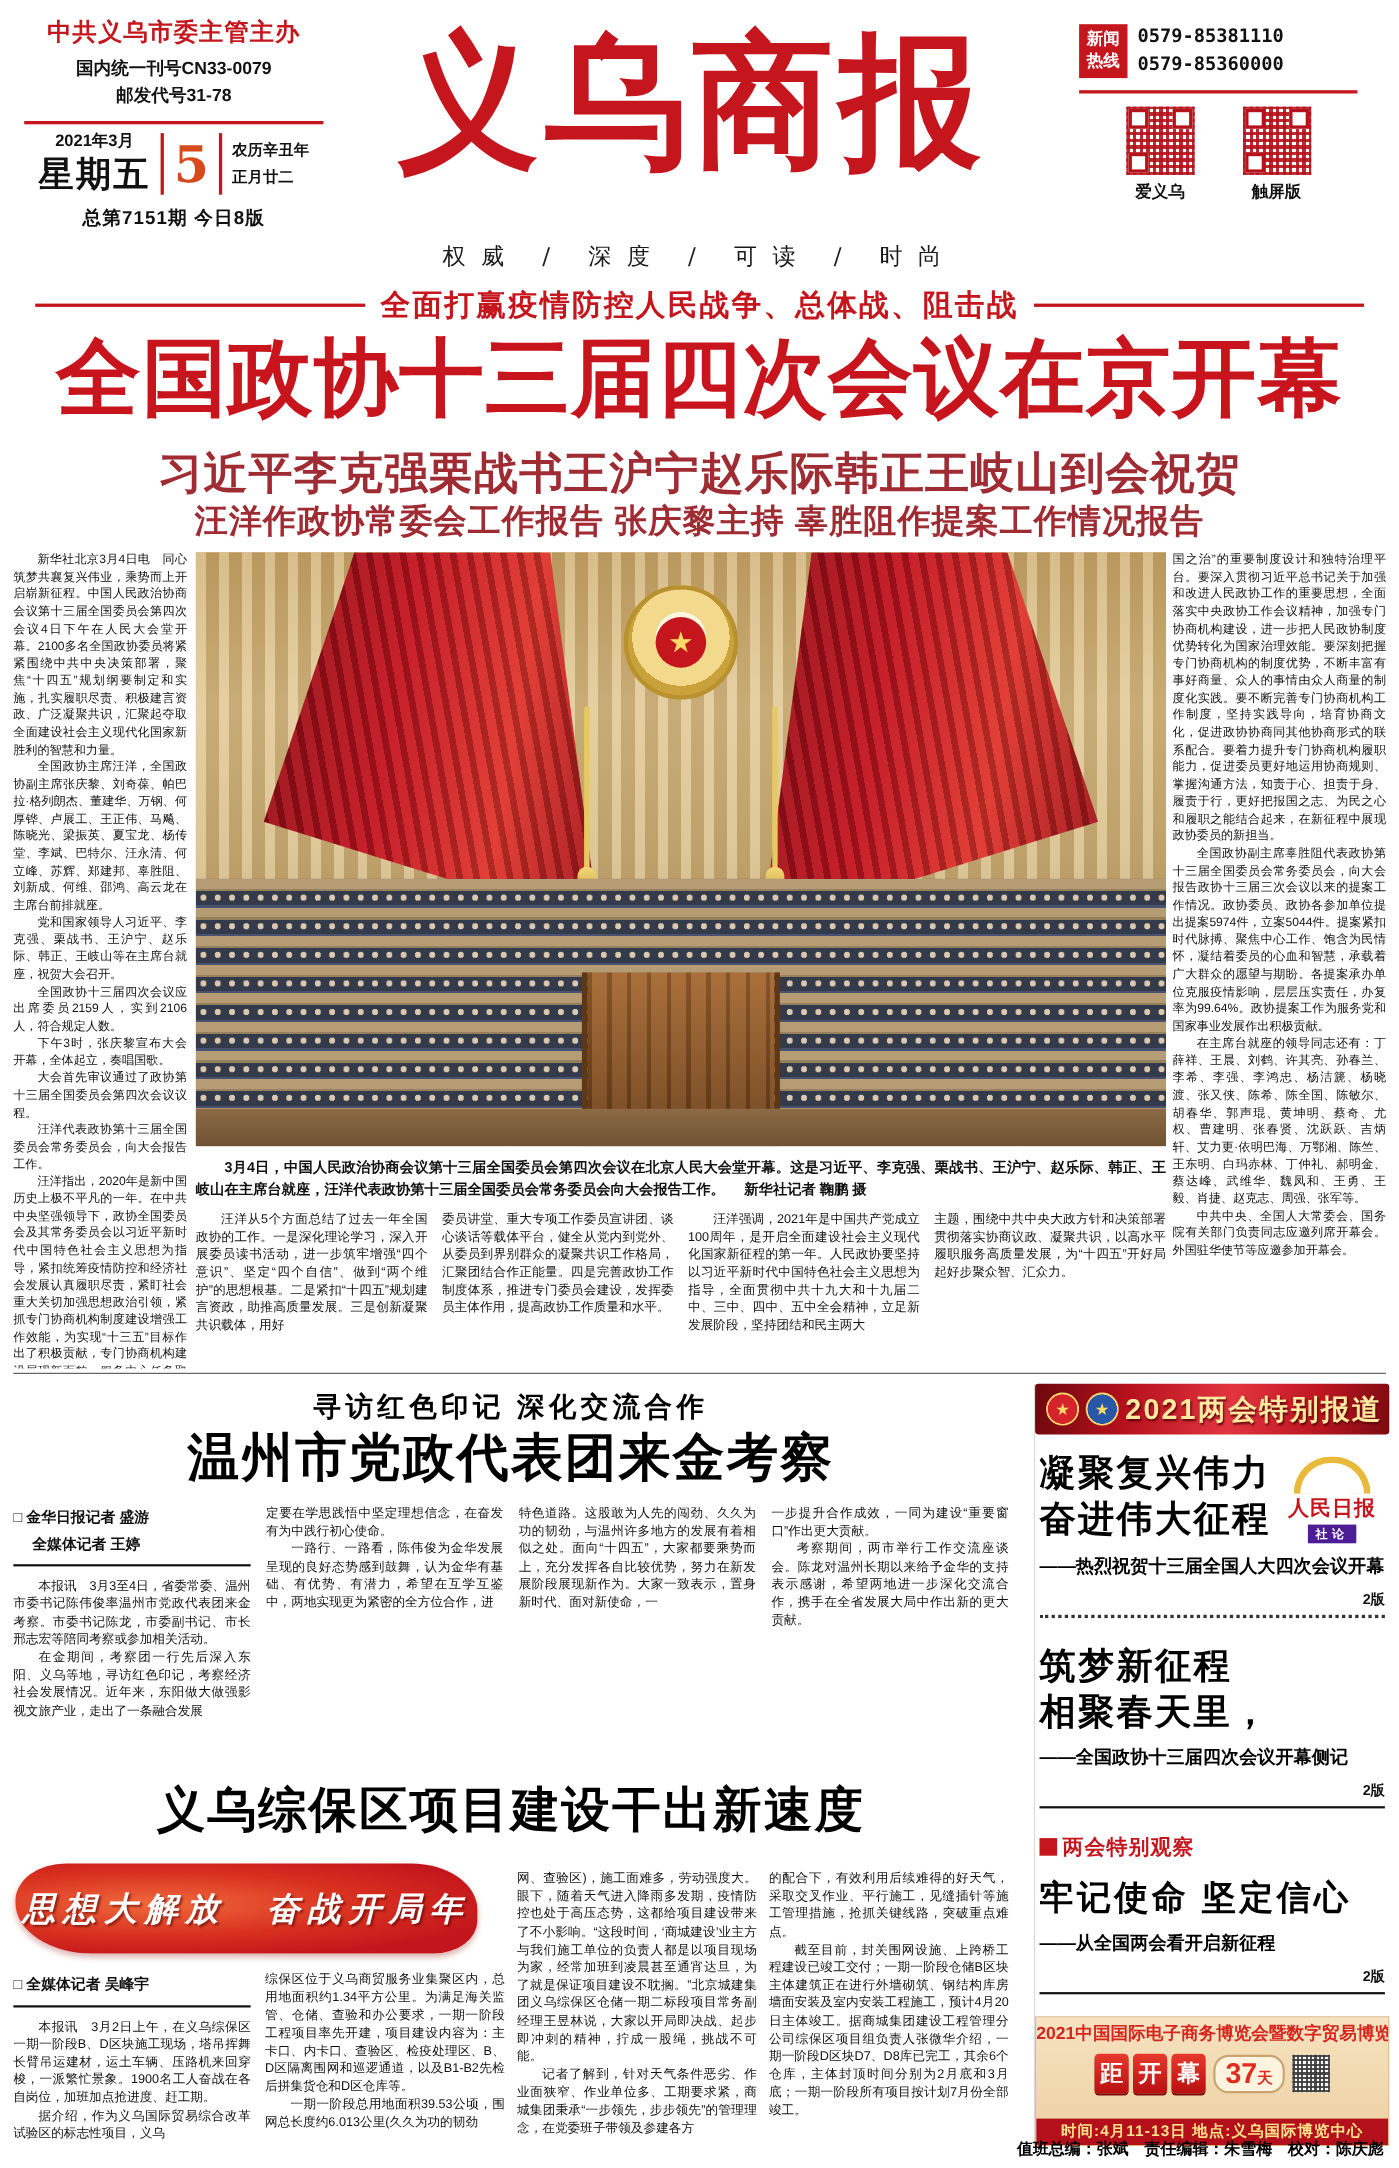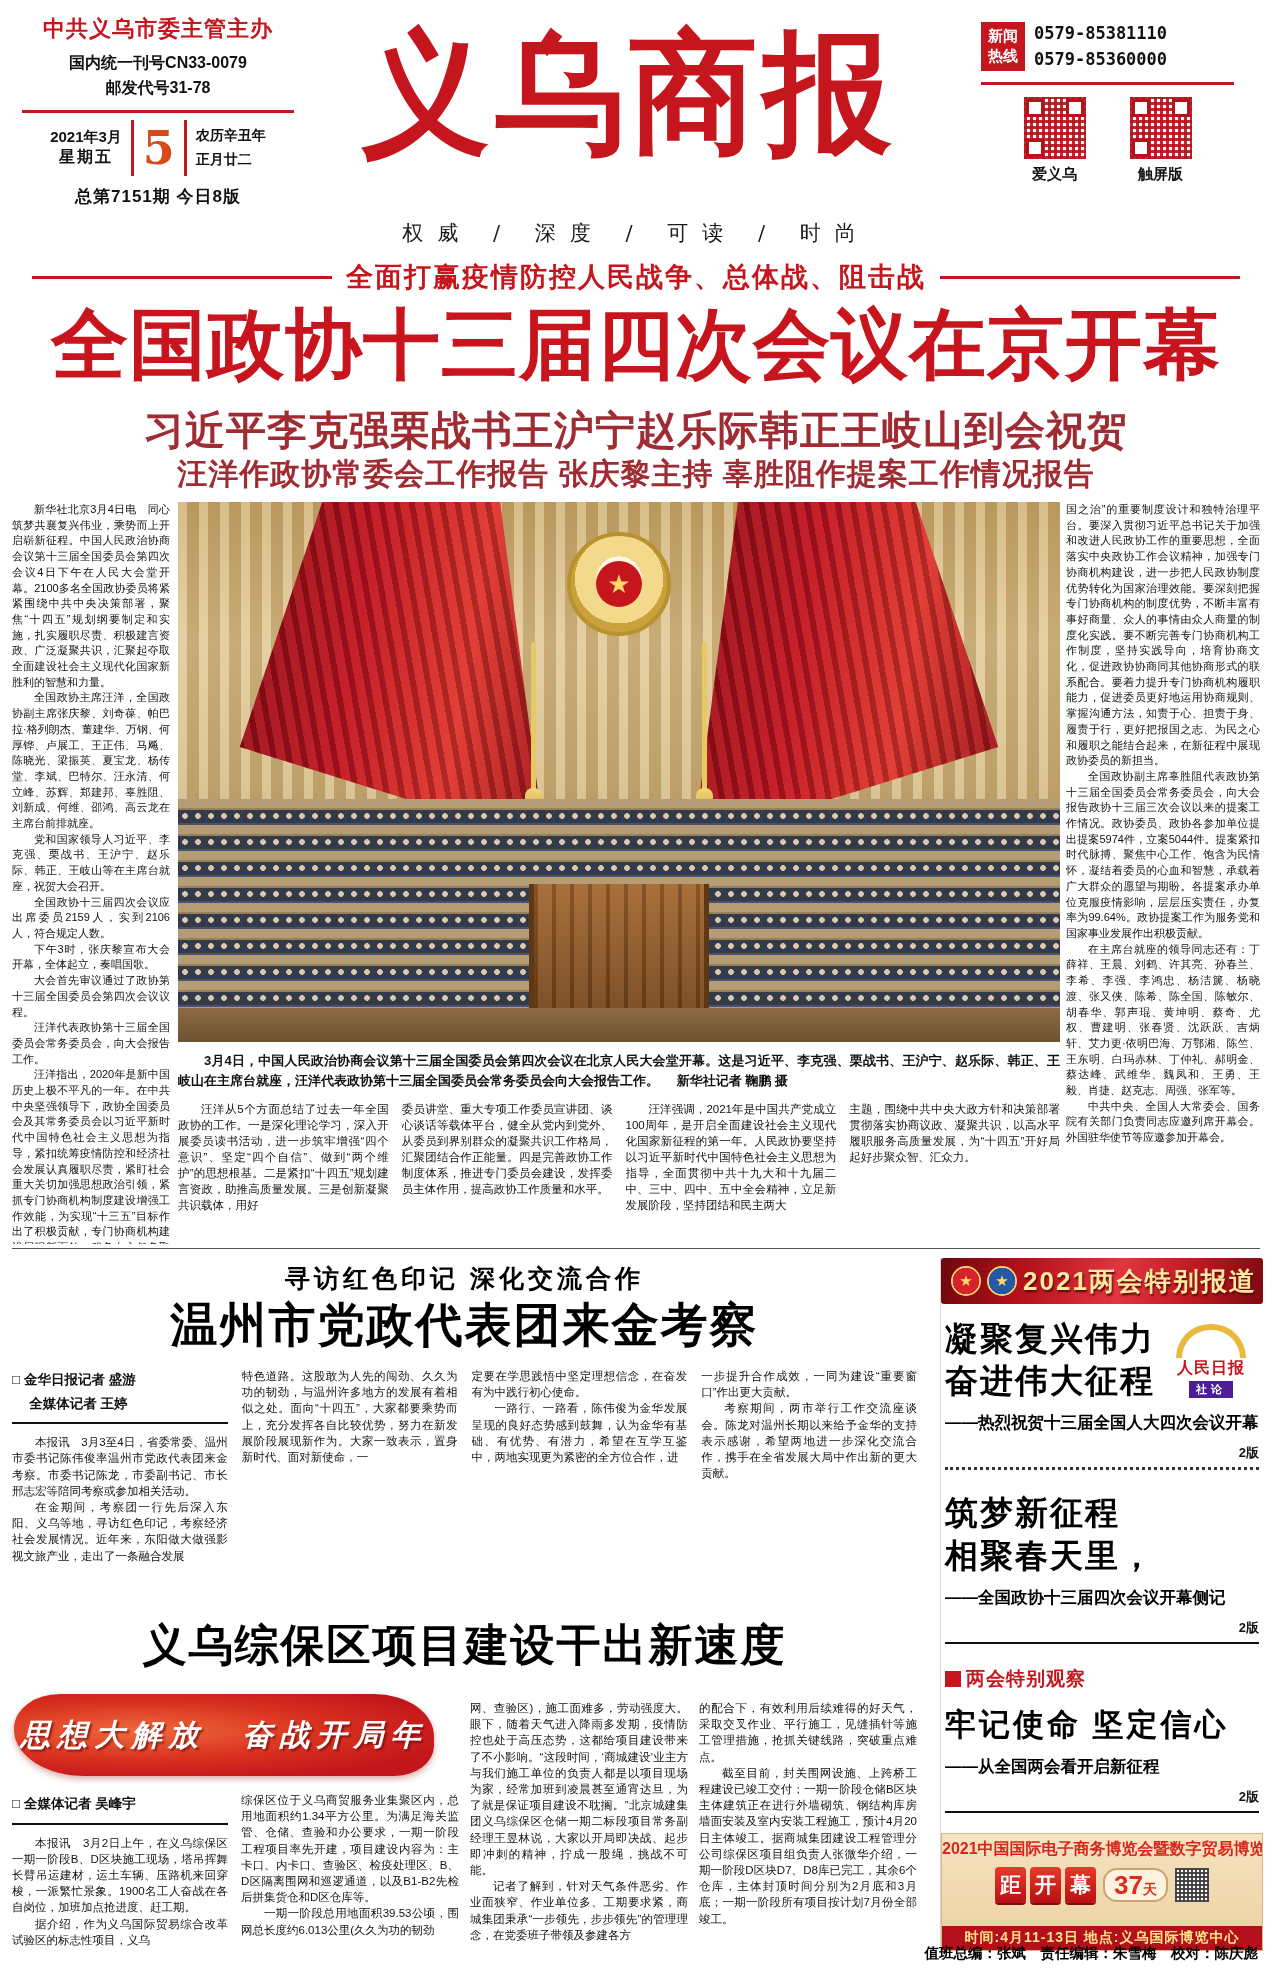--- a/index.html
+++ b/index.html
@@ -7,21 +7,21 @@
         font-family:"Liberation Sans","DejaVu Sans",sans-serif;color:#111;overflow:hidden;}
   
   .masthead{position:absolute;left:12px;top:8px;width:1248px;height:206px;display:flex;}
   .mh-left{width:292px;padding-top:6px;text-align:center;}
   .organizer{color:#c5161d;font-weight:900;font-size:22px;letter-spacing:1px;}
   .pubinfo{font-size:16px;font-weight:700;margin-top:7px;line-height:1.55;}
   .red-rule{height:3px;background:#c5161d;margin:9px 10px 0;}
   .date-row{display:flex;align-items:center;justify-content:center;margin-top:7px;}
   .d1{text-align:center;line-height:1.25;}
   .d1 .ym{font-size:15px;font-weight:700;}
-  .d1 .wd{font-size:16px;font-weight:900;letter-spacing:2px;}
+  .d1 .wd{font-size:32px;font-weight:900;letter-spacing:2px;}
   .vbar{width:3px;height:56px;background:#c5161d;margin:0 9px;}
   .daynum{font-size:46px;font-weight:900;color:#d8491c;font-family:"DejaVu Serif","Liberation Serif",serif;}
   .d2{font-size:14px;font-weight:700;line-height:1.7;text-align:left;}
   .issue{margin-top:9px;font-size:17px;font-weight:700;letter-spacing:1px;}
   .mh-title{flex:1;text-align:center;color:#c5161d;font-family:"DejaVu Serif","Liberation Serif",serif;
             font-weight:900;font-size:128px;line-height:170px;letter-spacing:6px;transform:scaleY(1.04);}
   .mh-right{width:305px;padding-top:12px;}
   .hotline{display:flex;align-items:center;margin-left:26px;}
   .hl-box{background:#c5161d;color:#fff;font-size:15px;font-weight:700;padding:4px 7px;line-height:1.35;text-align:center;}
   .hl-nums{margin-left:9px;font-size:17px;font-weight:700;font-family:"DejaVu Sans Mono","Liberation Mono",monospace;line-height:1.55;}
@@ -126,21 +126,21 @@
   .sb-emb2{background:radial-gradient(circle,#2758a8 62%,#ffd86b 64%);}
   .sb-banner-title{flex:1;text-align:center;font-size:26px;font-weight:700;color:#ffe9a0;
         letter-spacing:2px;text-shadow:1px 2px 2px #5c0509;white-space:nowrap;}
   .sb-item{padding:14px 4px 8px;}
   .sb-head{display:flex;}
   .sb-titles{flex:1;}
   .sb-line{font-size:33px;font-weight:900;line-height:1.28;letter-spacing:2px;color:#000;white-space:nowrap;}
   .rm-logo{width:96px;padding-top:6px;text-align:center;}
   .rm-arch{width:70px;height:34px;margin:0 auto;border:6px solid #e9b93c;border-bottom:none;
         border-radius:70px 70px 0 0;box-sizing:border-box;}
-  .rm-text{color:#c5161d;font-weight:900;font-size:16px;font-family:"DejaVu Serif","Liberation Serif",serif;letter-spacing:1px;}
+  .rm-text{color:#c5161d;font-weight:900;font-size:19px;font-family:"DejaVu Serif","Liberation Serif",serif;letter-spacing:1px;}
   .rm-sub{display:inline-block;background:#4c1d95;color:#fff;font-size:11px;font-weight:700;
         padding:1px 7px;margin-top:2px;letter-spacing:4px;}
   .sb-sub{font-size:16.5px;font-weight:700;margin-top:10px;color:#000;}
   .sb-page{text-align:right;font-size:13px;font-weight:700;margin-top:10px;}
   .rule-dotted{border-bottom:3px dotted #333;margin-top:5px;}
   .rule-solid{border-bottom:2px solid #111;margin-top:5px;}
   .sb-tagrow{display:flex;align-items:center;}
   .redsq{width:16px;height:16px;background:#c5161d;margin-right:5px;}
   .sb-tag{color:#c5161d;font-size:19px;font-weight:900;letter-spacing:1px;}
   .sb-i3-title{font-size:31px;font-weight:900;letter-spacing:3px;margin-top:12px;color:#000;white-space:nowrap;}
@@ -297,25 +297,25 @@
       <div class="byline">
         <div>□ 金华日报记者 盛游</div>
         <div>　 全媒体记者 王婷</div>
       </div>
       <div class="col">
           <p class="para">本报讯　3月3至4日，省委常委、温州市委书记陈伟俊率温州市党政代表团来金考察。市委书记陈龙，市委副书记、市长邢志宏等陪同考察或参加相关活动。</p>
           <p class="para">在金期间，考察团一行先后深入东阳、义乌等地，寻访红色印记，考察经济社会发展情况。近年来，东阳做大做强影视文旅产业，走出了一条融合发展</p>
         </div>
     </div>
     <div class="story-col col">
-        <p class="para noind">特色道路。这股敢为人先的闯劲、久久为功的韧劲，与温州许多地方的发展有着相似之处。面向“十四五”，大家都要乘势而上，充分发挥各自比较优势，努力在新发展阶段展现新作为。大家一致表示，置身新时代、面对新使命，一</p>
-      </div>
-    <div class="story-col col">
         <p class="para noind">定要在学思践悟中坚定理想信念，在奋发有为中践行初心使命。</p>
         <p class="para">一路行、一路看，陈伟俊为金华发展呈现的良好态势感到鼓舞，认为金华有基础、有优势、有潜力，希望在互学互鉴中，两地实现更为紧密的全方位合作，进</p>
+      </div>
+    <div class="story-col col">
+        <p class="para noind">特色道路。这股敢为人先的闯劲、久久为功的韧劲，与温州许多地方的发展有着相似之处。面向“十四五”，大家都要乘势而上，充分发挥各自比较优势，努力在新发展阶段展现新作为。大家一致表示，置身新时代、面对新使命，一</p>
       </div>
     <div class="story-col col">
         <p class="para noind">一步提升合作成效，一同为建设“重要窗口”作出更大贡献。</p>
         <p class="para">考察期间，两市举行工作交流座谈会。陈龙对温州长期以来给予金华的支持表示感谢，希望两地进一步深化交流合作，携手在全省发展大局中作出新的更大贡献。</p>
       </div>
   </div>
 
   <div class="yw-headline">义乌综保区项目建设干出新速度</div>
   <div class="yw-banner">
     <span class="yw-banner-text">思想大解放　奋战开局年</span>

